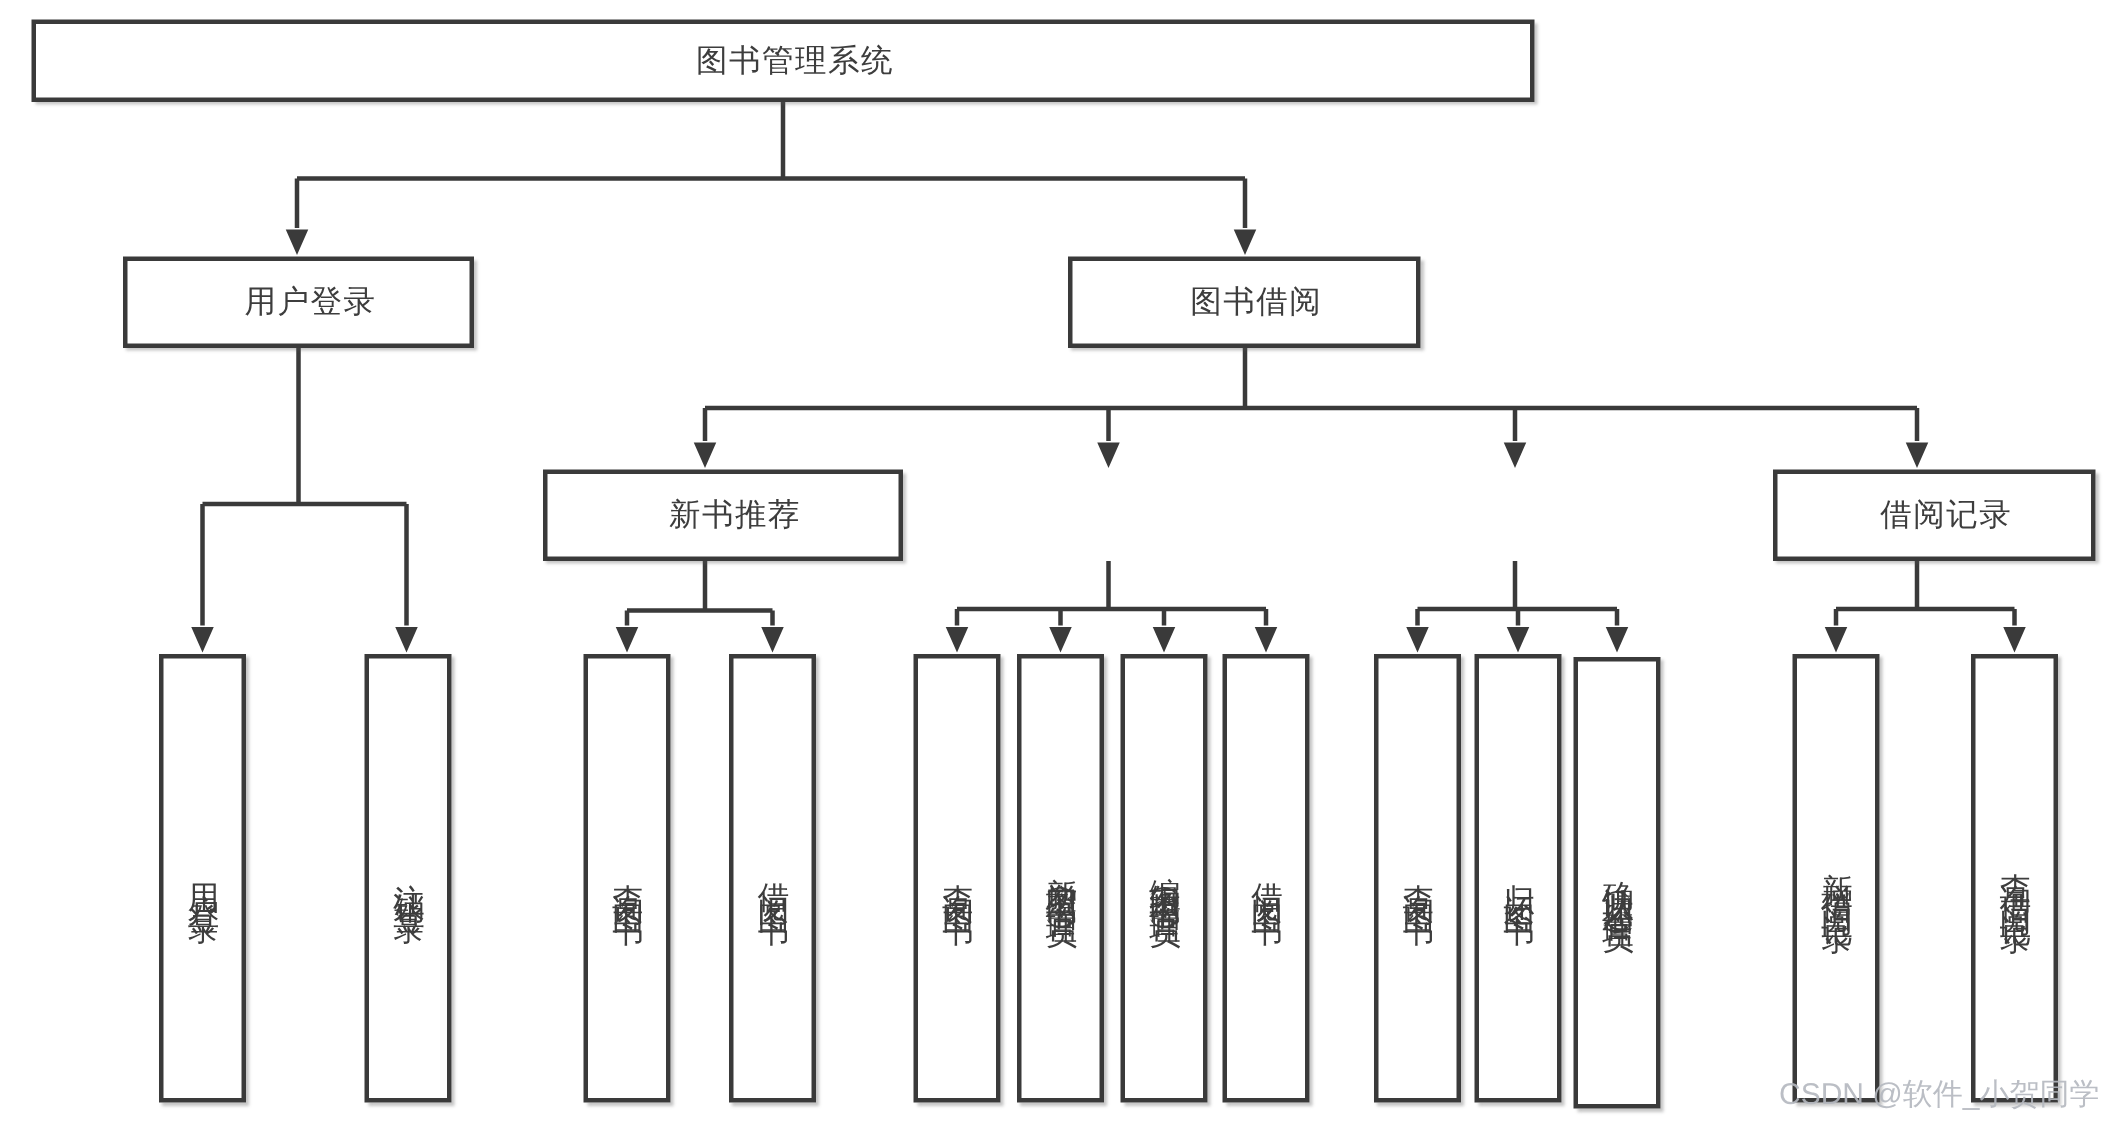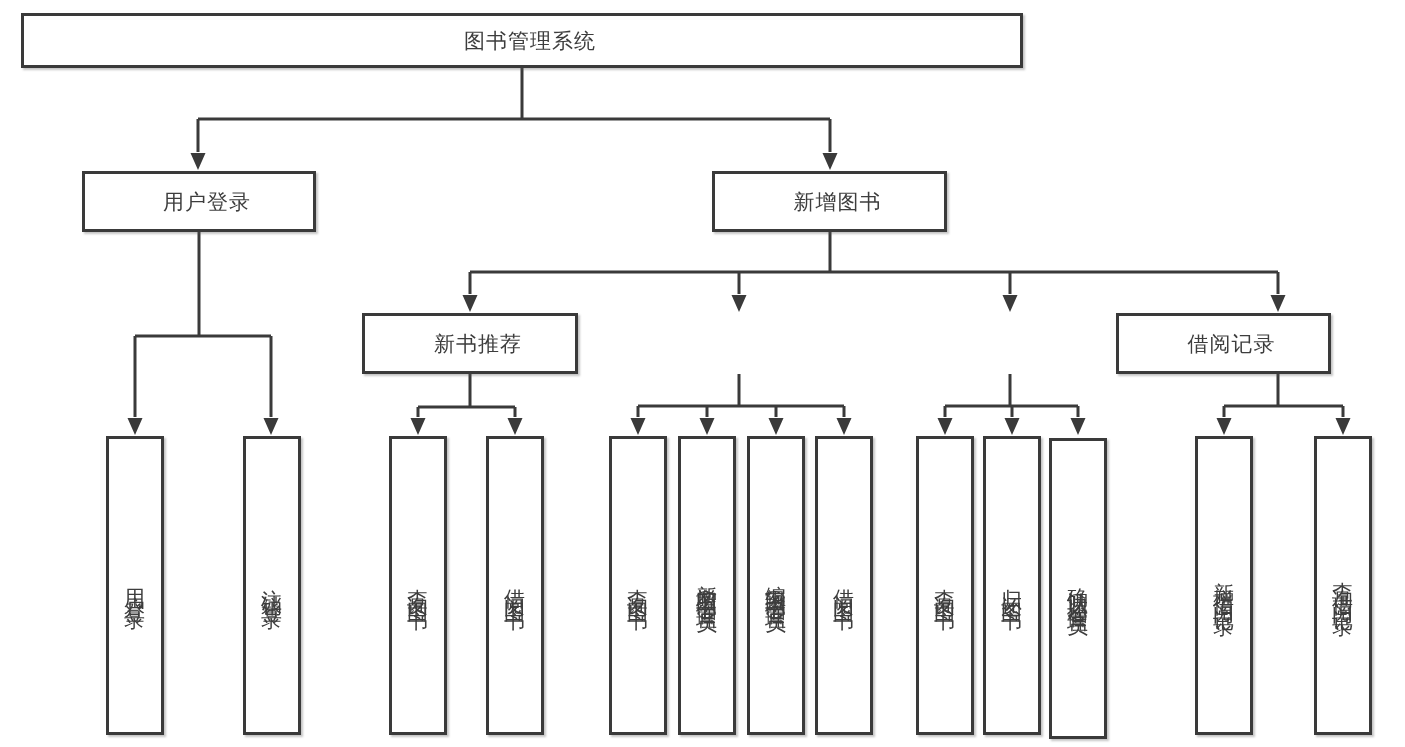--- a/index.html
+++ b/index.html
@@ -89,37 +89,38 @@
              M937.5 418 L952.5 418 L945 435 Z
              M1004.5 418 L1019.5 418 L1012 435 Z
              M1070.5 418 L1085.5 418 L1078 435 Z
              M1216.5 418 L1231.5 418 L1224 435 Z
              M1335.5 418 L1350.5 418 L1343 435 Z"></path>
   </svg>
 
   <div class="node h" style="left:21px;top:13px;width:1002px;height:55px">图书管理系统</div>
 
   <div class="node h" style="left:82px;top:171px;width:234px;height:61px">用户登录</div>
-  <div class="node h" style="left:712px;top:171px;width:235px;height:61px">新增图书</div>
+  <div class="node h" style="left:712px;top:171px;width:235px;height:61px">图书借阅</div>
 
-  <div class="node h" style="left:362px;top:313px;width:216px;height:61px">新书推荐</div>
-  <div class="node h" style="left:1116px;top:313px;width:215px;height:61px">借阅记录</div>
+  <div class="node h" style="left:362px;top:313px;width:240px;height:61px">新书推荐</div>
+  <div class="node h" style="left:1182px;top:313px;width:215px;height:61px">借阅记录</div>
 
   <div class="node v" style="left:106px;top:436px;width:58px;height:299px">用户登录</div>
   <div class="node v" style="left:243px;top:436px;width:58px;height:299px">注销登录</div>
 
   <div class="node v" style="left:389px;top:436px;width:58px;height:299px">查询图书</div>
   <div class="node v" style="left:486px;top:436px;width:58px;height:299px">借阅图书</div>
 
   <div class="node v" style="left:609px;top:436px;width:58px;height:299px">查询图书</div>
   <div class="node v" style="left:678px;top:436px;width:58px;height:299px;letter-spacing:4px">新增图书（管理员）</div>
   <div class="node v" style="left:747px;top:436px;width:58px;height:299px;letter-spacing:4px">编辑图书（管理员）</div>
   <div class="node v" style="left:815px;top:436px;width:58px;height:299px">借阅图书</div>
 
   <div class="node v" style="left:916px;top:436px;width:58px;height:299px">查询图书</div>
   <div class="node v" style="left:983px;top:436px;width:58px;height:299px">归还图书</div>
   <div class="node v" style="left:1049px;top:438px;width:58px;height:301px;letter-spacing:4px">确认归还（管理员）</div>
 
   <div class="node v" style="left:1195px;top:436px;width:58px;height:299px">新增借阅记录</div>
   <div class="node v" style="left:1314px;top:436px;width:58px;height:299px">查询借阅记录</div>
 
+  <div class="watermark">CSDN @软件_小贺同学</div>
 
 </div>
 
 </body></html>

